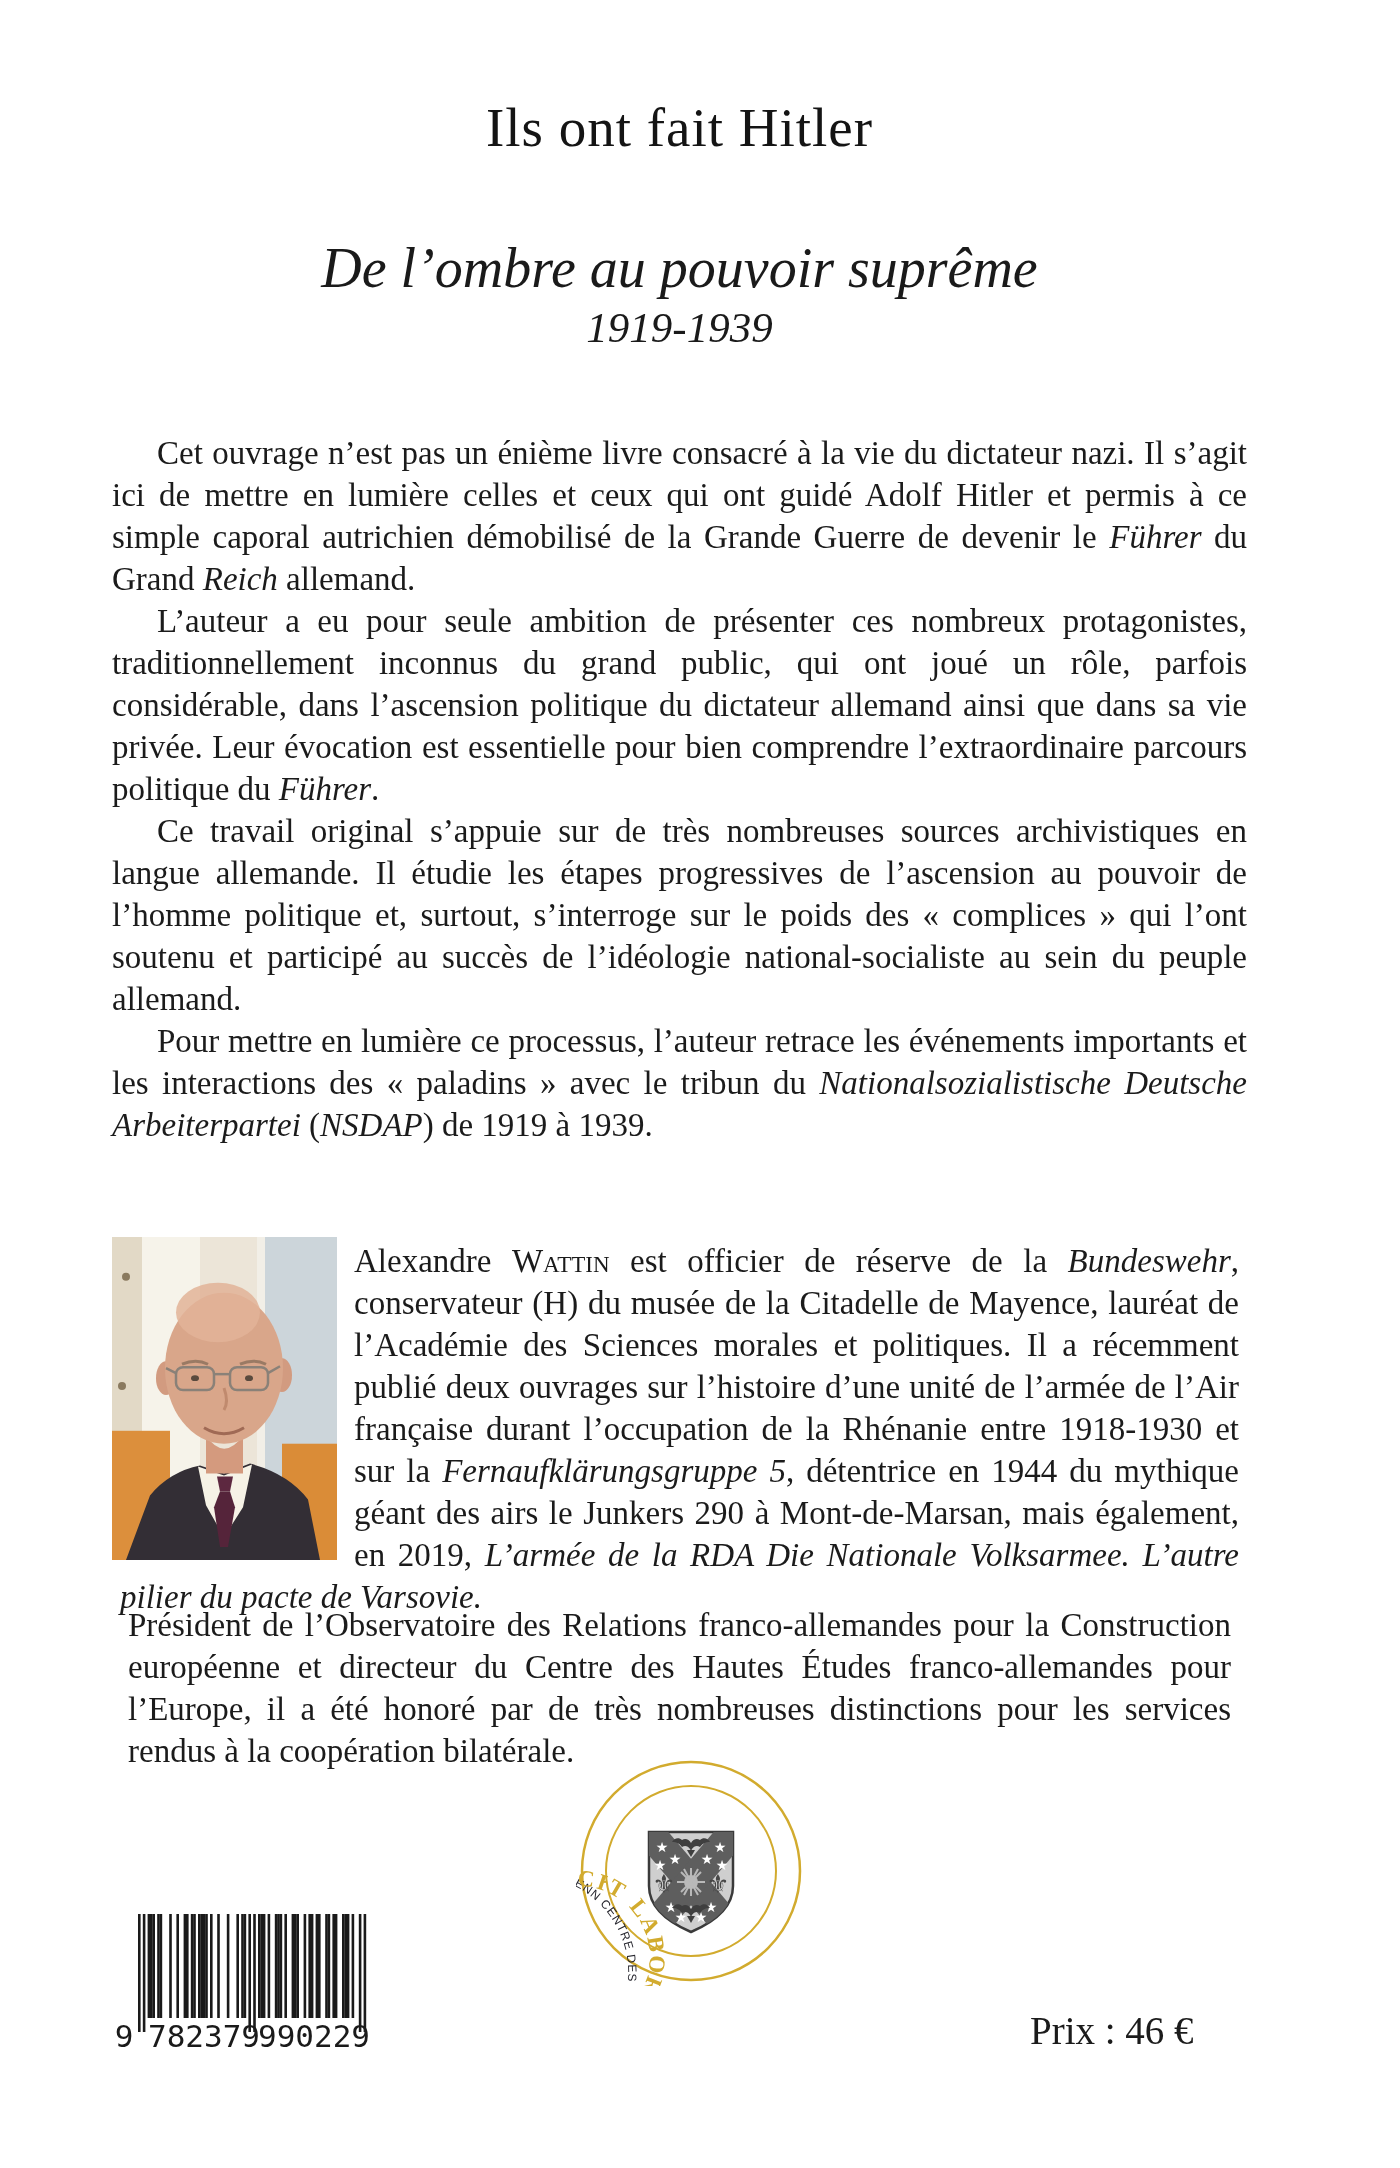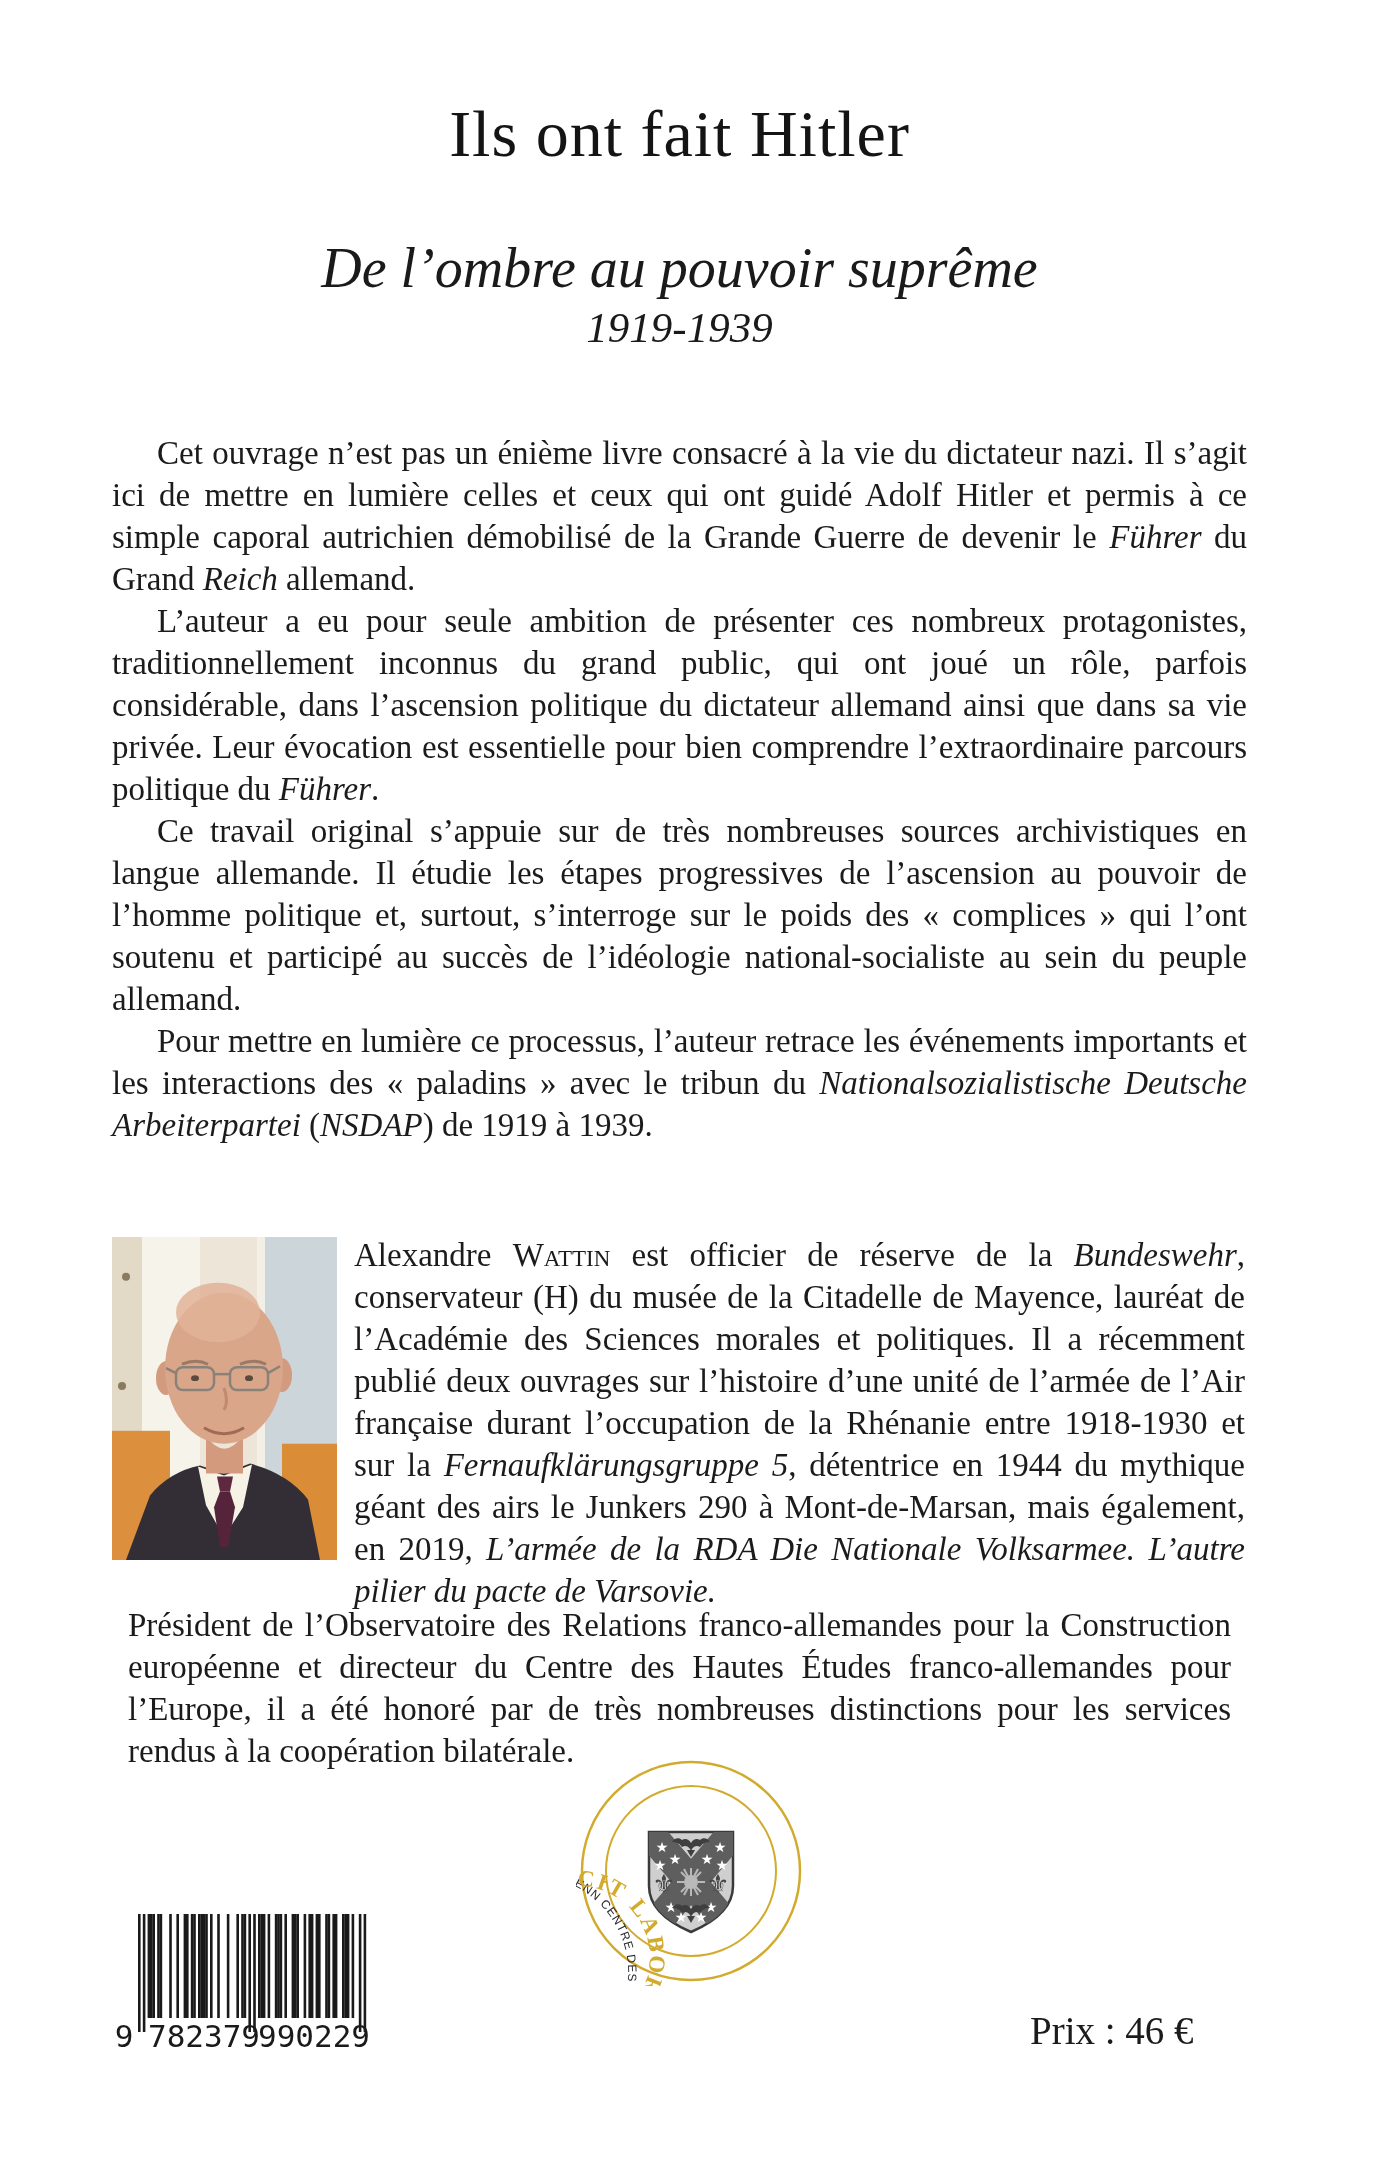--- a/index.html
+++ b/index.html
@@ -3,33 +3,33 @@
 <meta charset="utf-8">
 <style>
   html,body{margin:0;padding:0;background:#888;}
   .page{
     position:relative; width:1400px; height:2168px; background:#ffffff;
     font-family:"Liberation Serif", serif; color:#1b1b1b; overflow:hidden;
     margin:0 auto;
   }
   
   .title-block{position:absolute; left:112px; top:0; width:1135px; text-align:center;}
-  .book-title{position:absolute; left:0; top:96px; width:100%; font-size:66px; letter-spacing:1px; color:#141414;}
+  .book-title{position:absolute; left:0; top:96px; width:100%; font-size:55px; letter-spacing:1px; color:#141414;}
   .book-subtitle{position:absolute; left:0; top:236px; width:100%; font-size:56px; font-style:italic; color:#1a1a1a;}
   .book-years{position:absolute; left:0; top:303px; width:100%; font-size:43px; font-style:italic; color:#1a1a1a;}
   
   .synopsis{position:absolute; left:112px; top:432px; width:1135px;
     font-size:33px; line-height:42px; text-align:justify;}
   .synopsis p{margin:0; text-indent:45px;}
   .s-i{font-style:italic;}
   .s-sc{font-variant:small-caps;}
   
   .bio{position:absolute; left:112px; top:1232px; width:1135px;
     font-size:33px; line-height:42px; text-align:justify;}
-  .bio p{margin:2px;}
+  .bio p{margin:8px;}
   .author-photo{float:left; width:225px; height:323px; margin:5px 17px 16px 0; display:block;}
   .footer-par{position:absolute; left:112px; top:1588px; width:1135px;
     font-size:33px; line-height:42px; text-align:justify;}
   .footer-par p{margin:16px;}
   
   .seal{position:absolute; left:576px; top:1756px; width:230px; height:230px;}
   
   .barcode{position:absolute; left:112px; top:1914px; width:270px; height:150px;}
   .barcode svg{position:absolute; left:26px; top:0;}
   .bc-digit{position:absolute; top:104px; font-family:"DejaVu Sans Mono", monospace;

